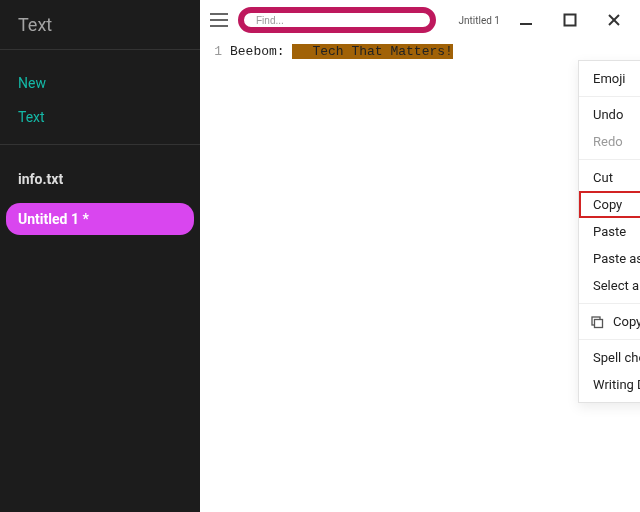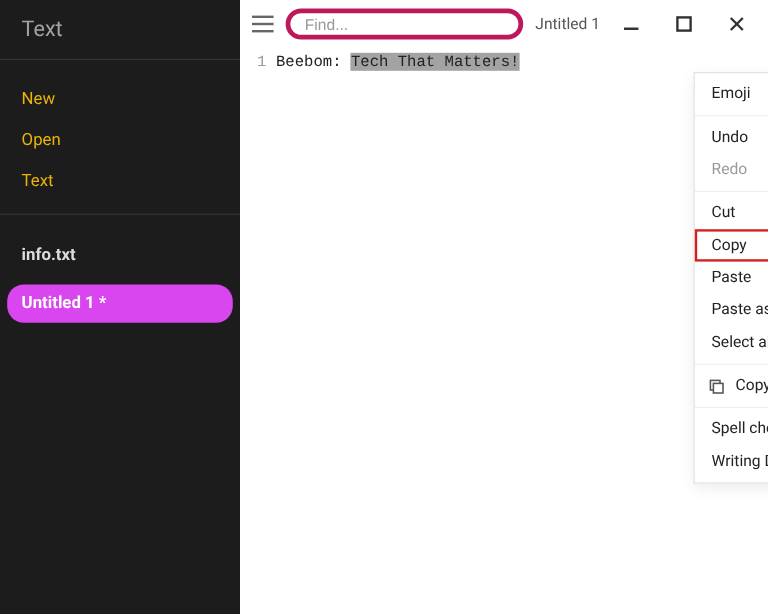--- a/index.html
+++ b/index.html
@@ -2,56 +2,55 @@
 <html><head>
 <meta charset="utf-8">
 <style>
   * { box-sizing: border-box; margin: 0; padding: 0; }
   html, body { width: 640px; height: 512px; overflow: hidden; font-family: "Segoe UI", Roboto, Arial, sans-serif; font-size: 13px; }
   body { display: flex; }
   
   .sidebar { width: 200px; height: 100%; background: #1c1c1c; color: #ddd; display: flex; flex-direction: column; }
   .sidebar-title { font-size: 18px; color: #a3a3a3; padding: 14px 18px 14px 18px; border-bottom: 1px solid #333; }
   .sidebar-menu { padding: 16px 0 10px 0; border-bottom: 1px solid #333; }
-  .sidebar-menu .sitem { padding: 9px 18px; font-size: 14px; color: #eab308; cursor: pointer; }
+  .sidebar-menu .sitem { padding: 9px 18px; font-size: 14px; color: #14b8a6; cursor: pointer; }
   .file-list { padding: 18px 0 0 0; }
   .file-item { margin: 0 6px 8px 6px; padding: 8px 12px; font-size: 14px; color: #ddd; border-radius: 14px; cursor: pointer; font-weight: bold; }
   .file-item.active { background: #d946ef; color: #fff; }
   
   .main { flex: 1; position: relative; background: #fff; display: flex; flex-direction: column; }
   .topbar { height: 40px; display: flex; align-items: center; padding: 0 8px 0 8px; gap: 8px; }
   .hamburger { width: 22px; height: 22px; display: flex; flex-direction: column; justify-content: center; gap: 4px; padding: 0 2px; cursor: pointer; }
   .hamburger div { height: 2px; background: #666; }
-  .search { flex: 0 0 auto; width: 198px; height: 26px; border: 4px solid #be185d; border-radius: 13px; padding: 0 12px; font-size: 13px; color: #333; outline: none; }
+  .search { flex: 0 0 auto; width: 198px; height: 26px; border: 6px solid #be185d; border-radius: 13px; padding: 0 12px; font-size: 10px; color: #333; outline: none; }
   .search::placeholder { color: #999; }
-  .tab-title { margin-left: auto; color: #555; font-size: 13px; }
+  .tab-title { margin-left: auto; color: #555; font-size: 10px; }
   .winbtn { width: 36px; height: 36px; display: flex; align-items: center; justify-content: center; }
   .winbtn svg { display: block; }
   .content { flex: 1; display: flex; font-family: "Courier New", monospace; font-size: 13px; }
   .gutter { width: 28px; text-align: right; padding: 4px 6px 0 0; color: #9a9a9a; background: #fff; }
   .editor { flex: 1; padding: 4px 0 0 2px; color: #222; position: relative; }
   .line { white-space: pre; }
-  .sel { background: #a3a3a3; }
+  .sel { background: #a16207; padding-left: 20px; }
   
   .ctxmenu { position: absolute; left: 378px; top: 60px; width: 232px; background: #fff; border: 1px solid #e2e2e2; box-shadow: 0 4px 12px rgba(0,0,0,0.08); padding: 4px 0; }
   .crow { display: flex; align-items: center; padding: 6px 14px 6px 14px; font-size: 13px; color: #222; cursor: pointer; min-height: 26px; }
   .crow .lbl { flex: 1; }
   .crow.disabled .lbl, .crow.disabled .sc { color: #9a9a9a; }
   .crow.hi { outline: 2px solid #d22323; outline-offset: -2px; }
   .crow .ico { width: 16px; margin-left: -4px; margin-right: 8px; display:flex; align-items:center; justify-content:center; }
   .sep { height: 1px; background: #eee; margin: 4px 0; }
 </style>
 </head>
 <body>
 
 <div class="sidebar">
   <div class="sidebar-title">Text</div>
   <div class="sidebar-menu">
     <div class="sitem">New</div>
-    <div class="sitem">Open</div>
     <div class="sitem">Text</div>
   </div>
   <div class="file-list">
     <div class="file-item">info.txt</div>
     <div class="file-item active">Untitled 1 *</div>
   </div>
 </div>
 
 <div class="main">
   <div class="topbar">

